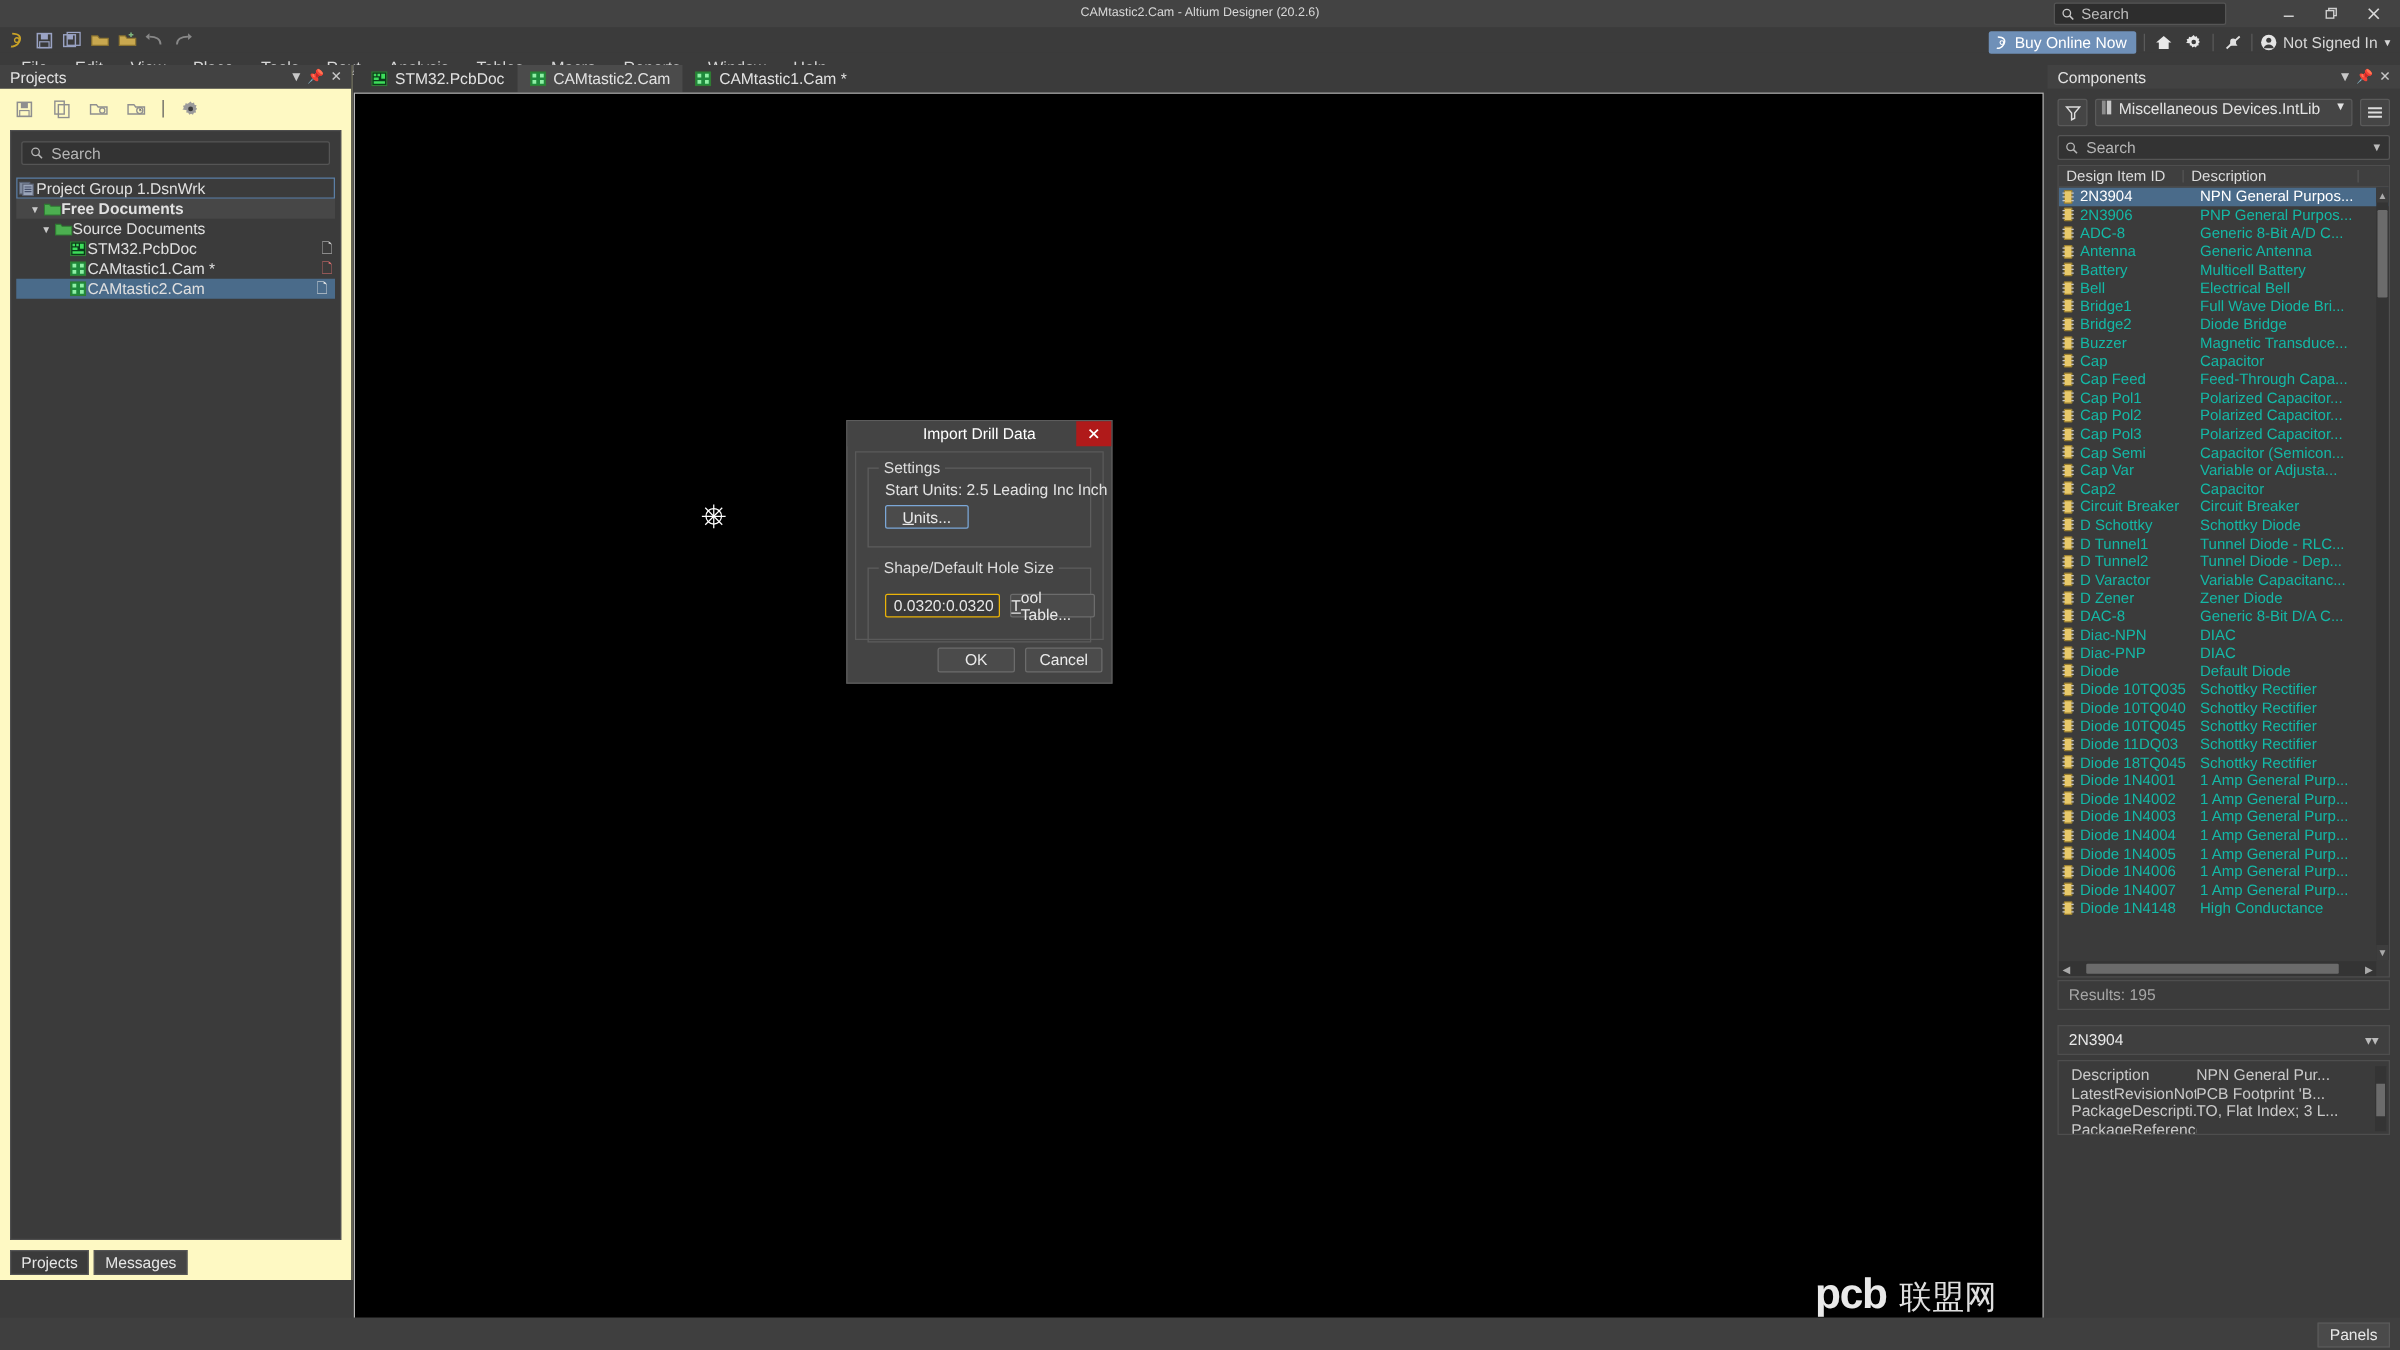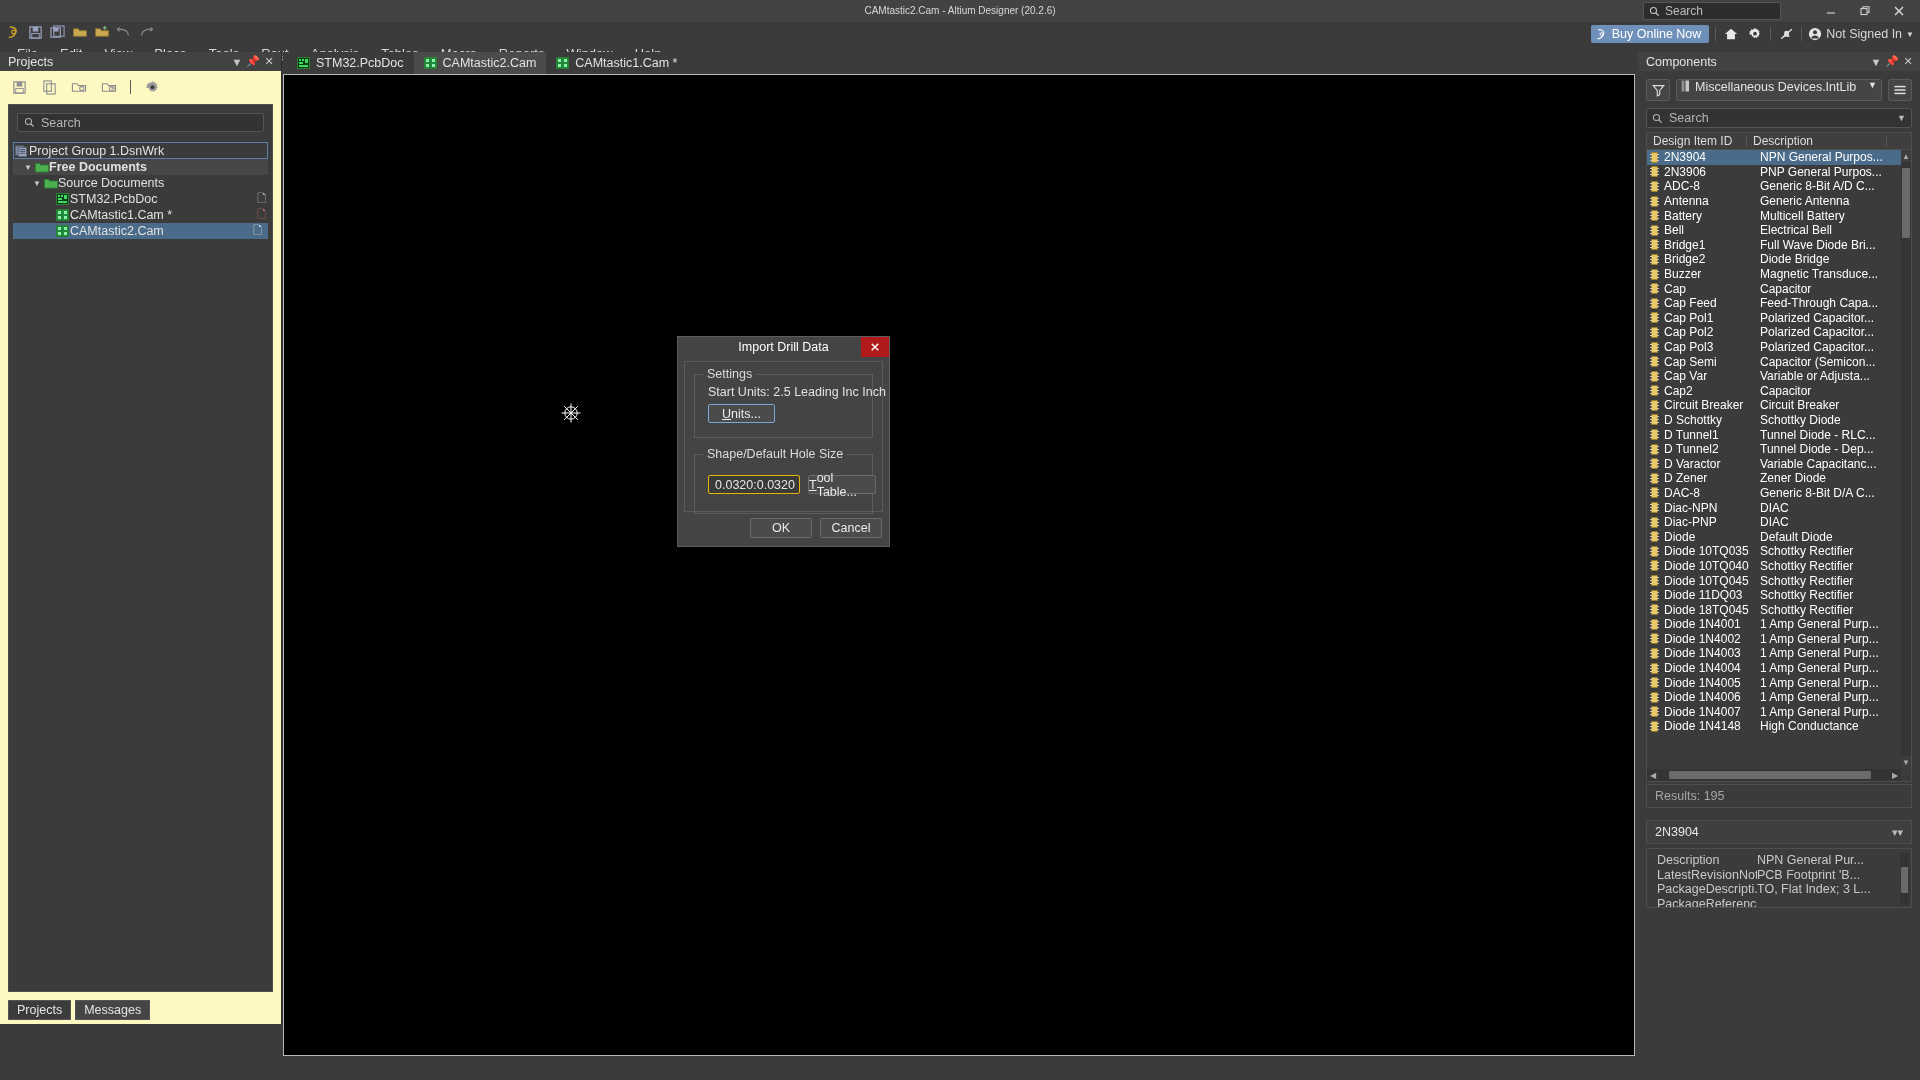--- a/index.html
+++ b/index.html
@@ -102,21 +102,21 @@
     display:flex; align-items:center; padding:0 5px; gap:6px;
   }
   .cmp-search .txt { font-size:12.5px; color:#b5b5b5; flex:1;}
 
   .cmp-table { position:absolute; left:8px; top:80px; right:8px; height:650px; border:1px solid #4e4e4e; overflow:hidden;}
   .cmp-thead { display:flex; height:17px; background:#3f3f3f; font-size:12px; color:#dcdcdc; align-items:center; border-bottom:1px solid #4e4e4e;}
   .th { padding-left:6px; position:relative;}
   .th::after { content:""; position:absolute; right:0; top:2px; bottom:2px; width:1px; background:#565656;}
   .th.c1 { width:100px; } .th.c2 { width:140px;} .th.c3{flex:1;}
   .cmp-rows { height:604px; overflow:hidden; position:relative;}
-  .crow { display:flex; align-items:center; height:14.6px; font-size:12px; color:#ffffff; padding-left:4px;}
+  .crow { display:flex; align-items:center; height:14.6px; font-size:12px; color:#14b8a6; padding-left:4px;}
   .crow .cid { width:96px; white-space:nowrap; overflow:hidden;}
   .crow .cdesc { flex:1; white-space:nowrap; overflow:hidden;}
   .crow.sel { background:#4a6b8a; color:#ffffff;}
   .chip {
     width:7px; height:11px; margin-right:6px; flex:none;
     background:#e8c96a; border:1px solid #9a7f2e; border-radius:1px;
     position:relative;
   }
   .chip::before{content:"";position:absolute;left:-2px;top:1px;width:2px;height:1px;background:#c8c8c8;box-shadow:0 3px 0 #c8c8c8,0 6px 0 #c8c8c8;}
   .chip::after{content:"";position:absolute;right:-2px;top:1px;width:2px;height:1px;background:#c8c8c8;box-shadow:0 3px 0 #c8c8c8,0 6px 0 #c8c8c8;}
@@ -773,20 +773,27 @@
             <span class="k">PackageReference</span>
             <span class="v"></span>
           </div>
         </div>
       <div class="det-scroll">
         <div class="det-thumb"></div>
       </div>
     </div>
   </div>
 
+  <div class="wm">
+    <div style="display:flex;align-items:baseline;gap:10px;">
+      <span class="big">pcb</span>
+      <span class="cn">联盟网</span>
+    </div>
+    <div class="url">www.pcbbar.com</div>
+  </div>
 
   <div class="dlg">
     <div class="dlg-title">
       <span>Import Drill Data</span>
       <div class="dlg-close">
         <svg width="10" height="10" viewBox="0 0 12 12">
             <line x1="2" y1="2" x2="10" y2="10" stroke="#ffffff" stroke-width="1.7"></line>
             <line x1="10" y1="2" x2="2" y2="10" stroke="#ffffff" stroke-width="1.7"></line>
           </svg>
       </div>
@@ -805,14 +812,17 @@
         <div class="tool-btn"><u class="hk">T</u>ool Table...</div>
       </div>
     </div>
 
     <div class="dlg-foot">
       <div class="dbtn">OK</div>
       <div class="dbtn">Cancel</div>
     </div>
   </div>
 
+  <div class="statusbar">
+    <div class="panels-btn">Panels</div>
+  </div>
 
 </div>
 
 </body></html>

